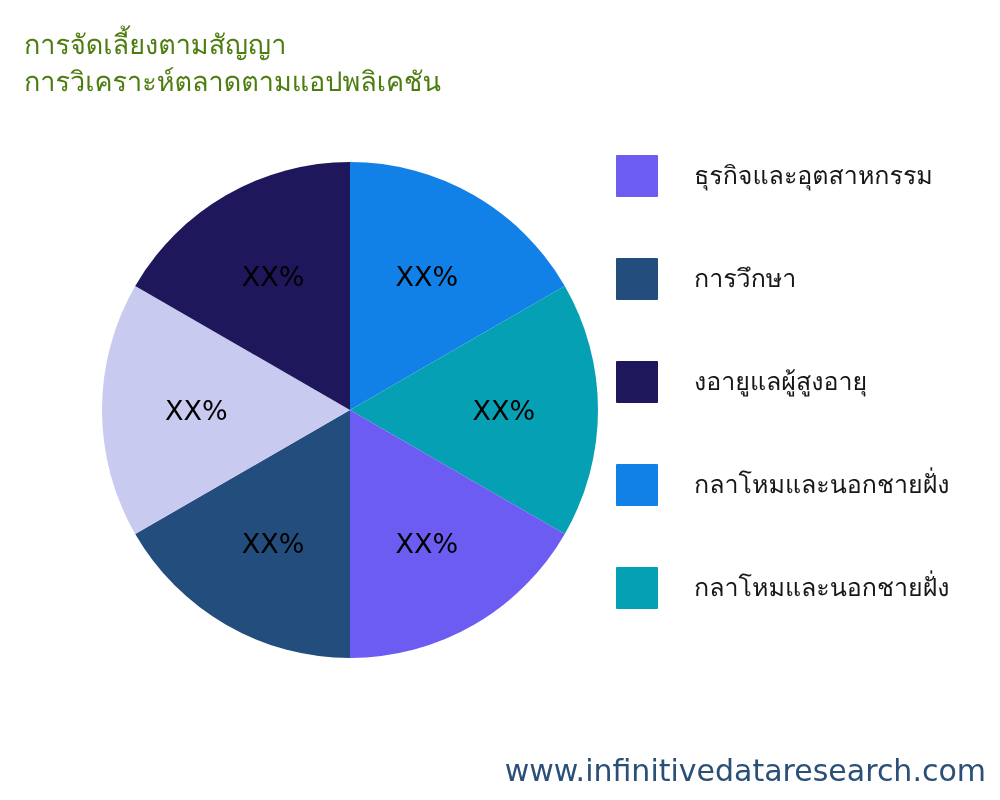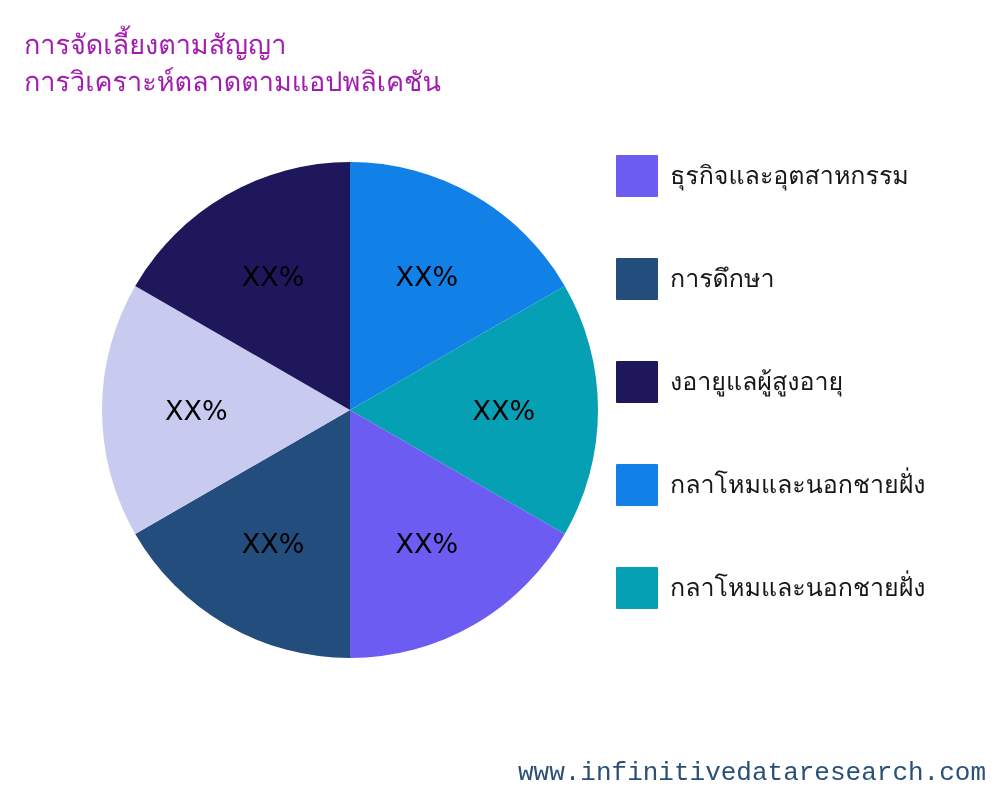--- a/index.html
+++ b/index.html
@@ -17,21 +17,21 @@
   }
 
   
   #chart-title {
     position: absolute;
     left: 24px;
     top: 26px;
     width: 600px;
     font-size: 27px;
     line-height: 1.38;
-    color: #a21caf;
+    color: #4d7c0f;
     font-weight: 400;
     white-space: pre-line;
   }
 
   
   #pie-wrap {
     position: absolute;
     left: 102px;
     top: 162px;
     width: 496px;
@@ -64,37 +64,36 @@
     margin-bottom: 61px;
   }
   .legend-item:last-child { margin-bottom: 0; }
   .legend-swatch {
     width: 42px;
     height: 42px;
     flex: 0 0 42px;
     border-radius: 1px;
   }
   .legend-label {
-    margin-left: 12px;
+    margin-left: 36px;
     font-size: 25px;
     line-height: 1.1;
     color: #171717;
     white-space: nowrap;
   }
 
   
   #footer-url {
     position: absolute;
     right: 14px;
     bottom: 12px;
-    font-size: 26px;
+    font-size: 30px;
     color: #2b5078;
     letter-spacing: 0px;
     text-align: left;
-    font-family: Liberation Mono, monospace;
   }
 </style>
 </head>
 <body>
 
 <div id="chart-title">การจัดเลี้ยงตามสัญญา
 การวิเคราะห์ตลาดตามแอปพลิเคชัน</div>
 
 <div id="pie-wrap">
   <svg id="pie-svg" viewBox="0 0 496 496">
@@ -117,21 +116,21 @@
   </svg>
 </div>
 
 <div id="legend">
   <div class="legend-item">
     <span class="legend-swatch" style="background: rgb(108, 92, 242);"></span>
     <span class="legend-label">ธุรกิจและอุตสาหกรรม</span>
   </div>
   <div class="legend-item">
     <span class="legend-swatch" style="background: rgb(34, 77, 124);"></span>
-    <span class="legend-label">การดึกษา</span>
+    <span class="legend-label">การวึกษา</span>
   </div>
   <div class="legend-item">
     <span class="legend-swatch" style="background: rgb(30, 23, 92);"></span>
     <span class="legend-label">งอายูแลผู้สูงอายุ</span>
   </div>
   <div class="legend-item">
     <span class="legend-swatch" style="background: rgb(17, 128, 231);"></span>
     <span class="legend-label">กลาโหมและนอกชายฝั่ง</span>
   </div>
   <div class="legend-item">

